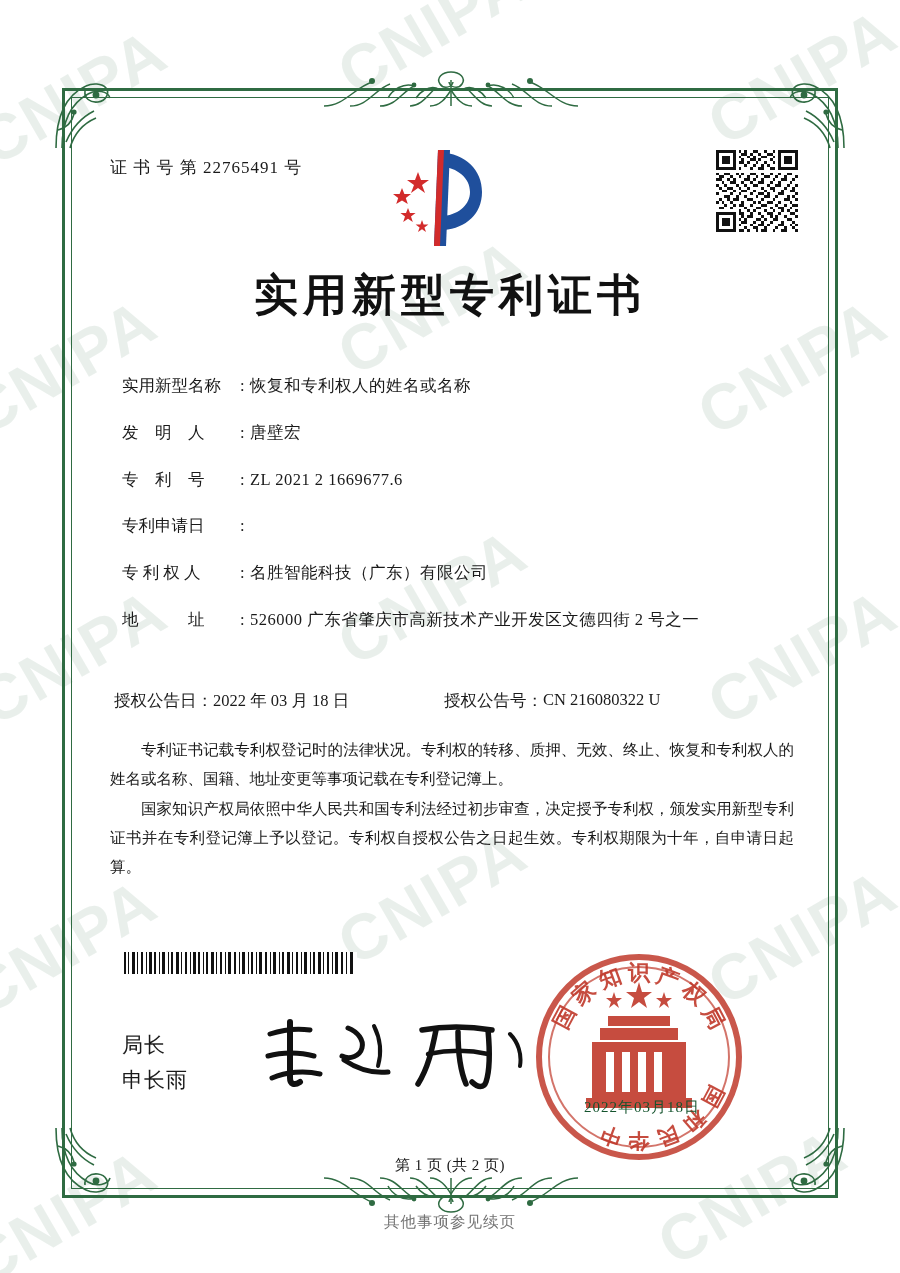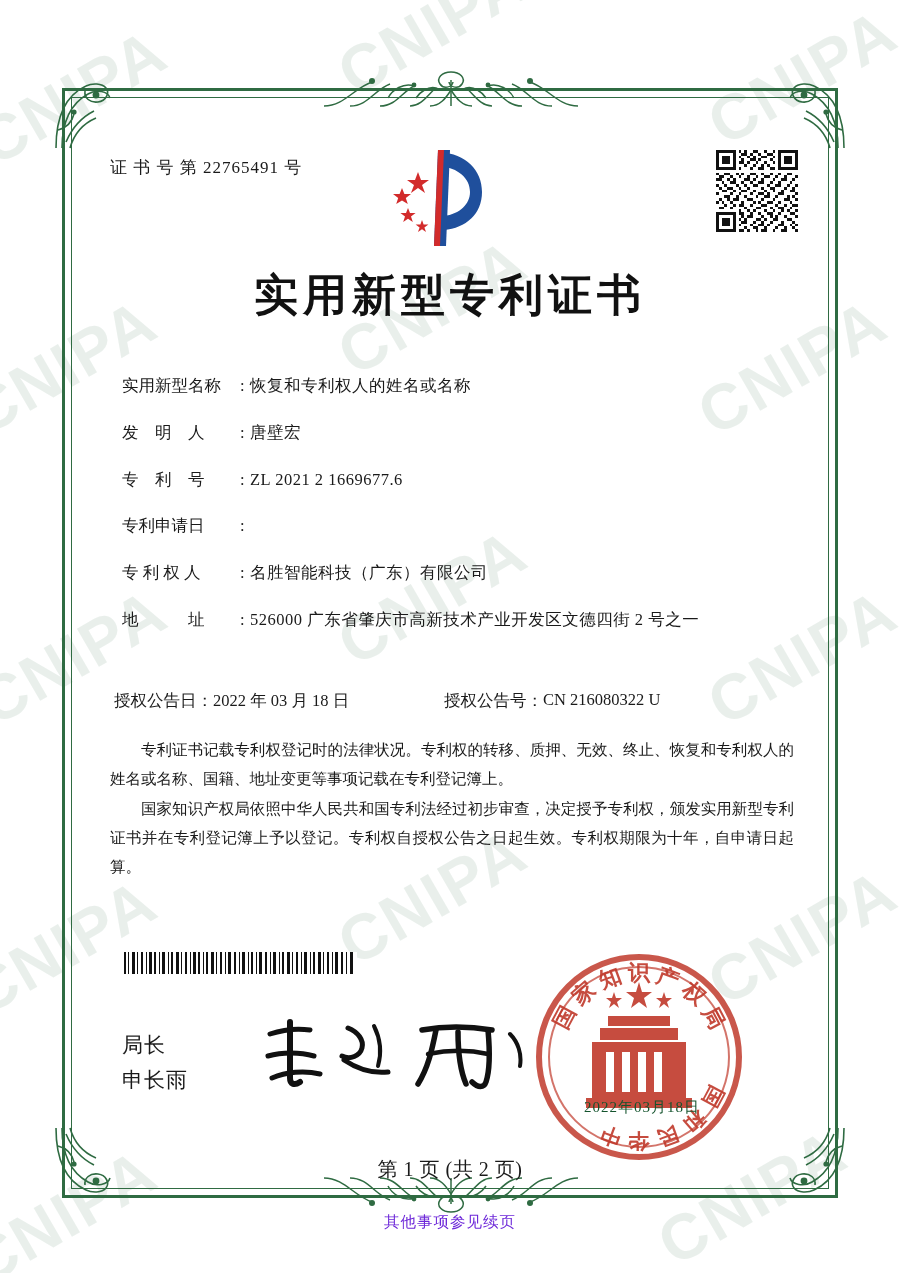--- a/index.html
+++ b/index.html
@@ -228,33 +228,33 @@
     color: #14532d;
     letter-spacing: 1px;
     font-family: "Liberation Serif", serif;
   }
 
   .page-number {
     position: absolute;
     left: 0; right: 0;
     top: 1068px;
     text-align: center;
-    font-size: 20px;
+    font-size: 15px;
     letter-spacing: .5px;
   }
 
   .footer-note {
     position: absolute;
     left: 0; right: 0;
     top: 1212px;
     text-align: center;
     font-size: 15.5px;
     letter-spacing: 1px;
     z-index: 6;
-    color: #6d28d9;
+    color: #737373;
   }
 </style>
 </head>
 <body>
 
 <div class="watermark-layer">
   <div class="wm" style="left:-30px;  top:60px;   font-size:64px;">CNIPA</div>
   <div class="wm" style="left:330px;  top:-10px;  font-size:64px;">CNIPA</div>
   <div class="wm" style="left:700px;  top:40px;   font-size:64px;">CNIPA</div>
   <div class="wm" style="left:-40px;  top:330px;  font-size:64px;">CNIPA</div>

